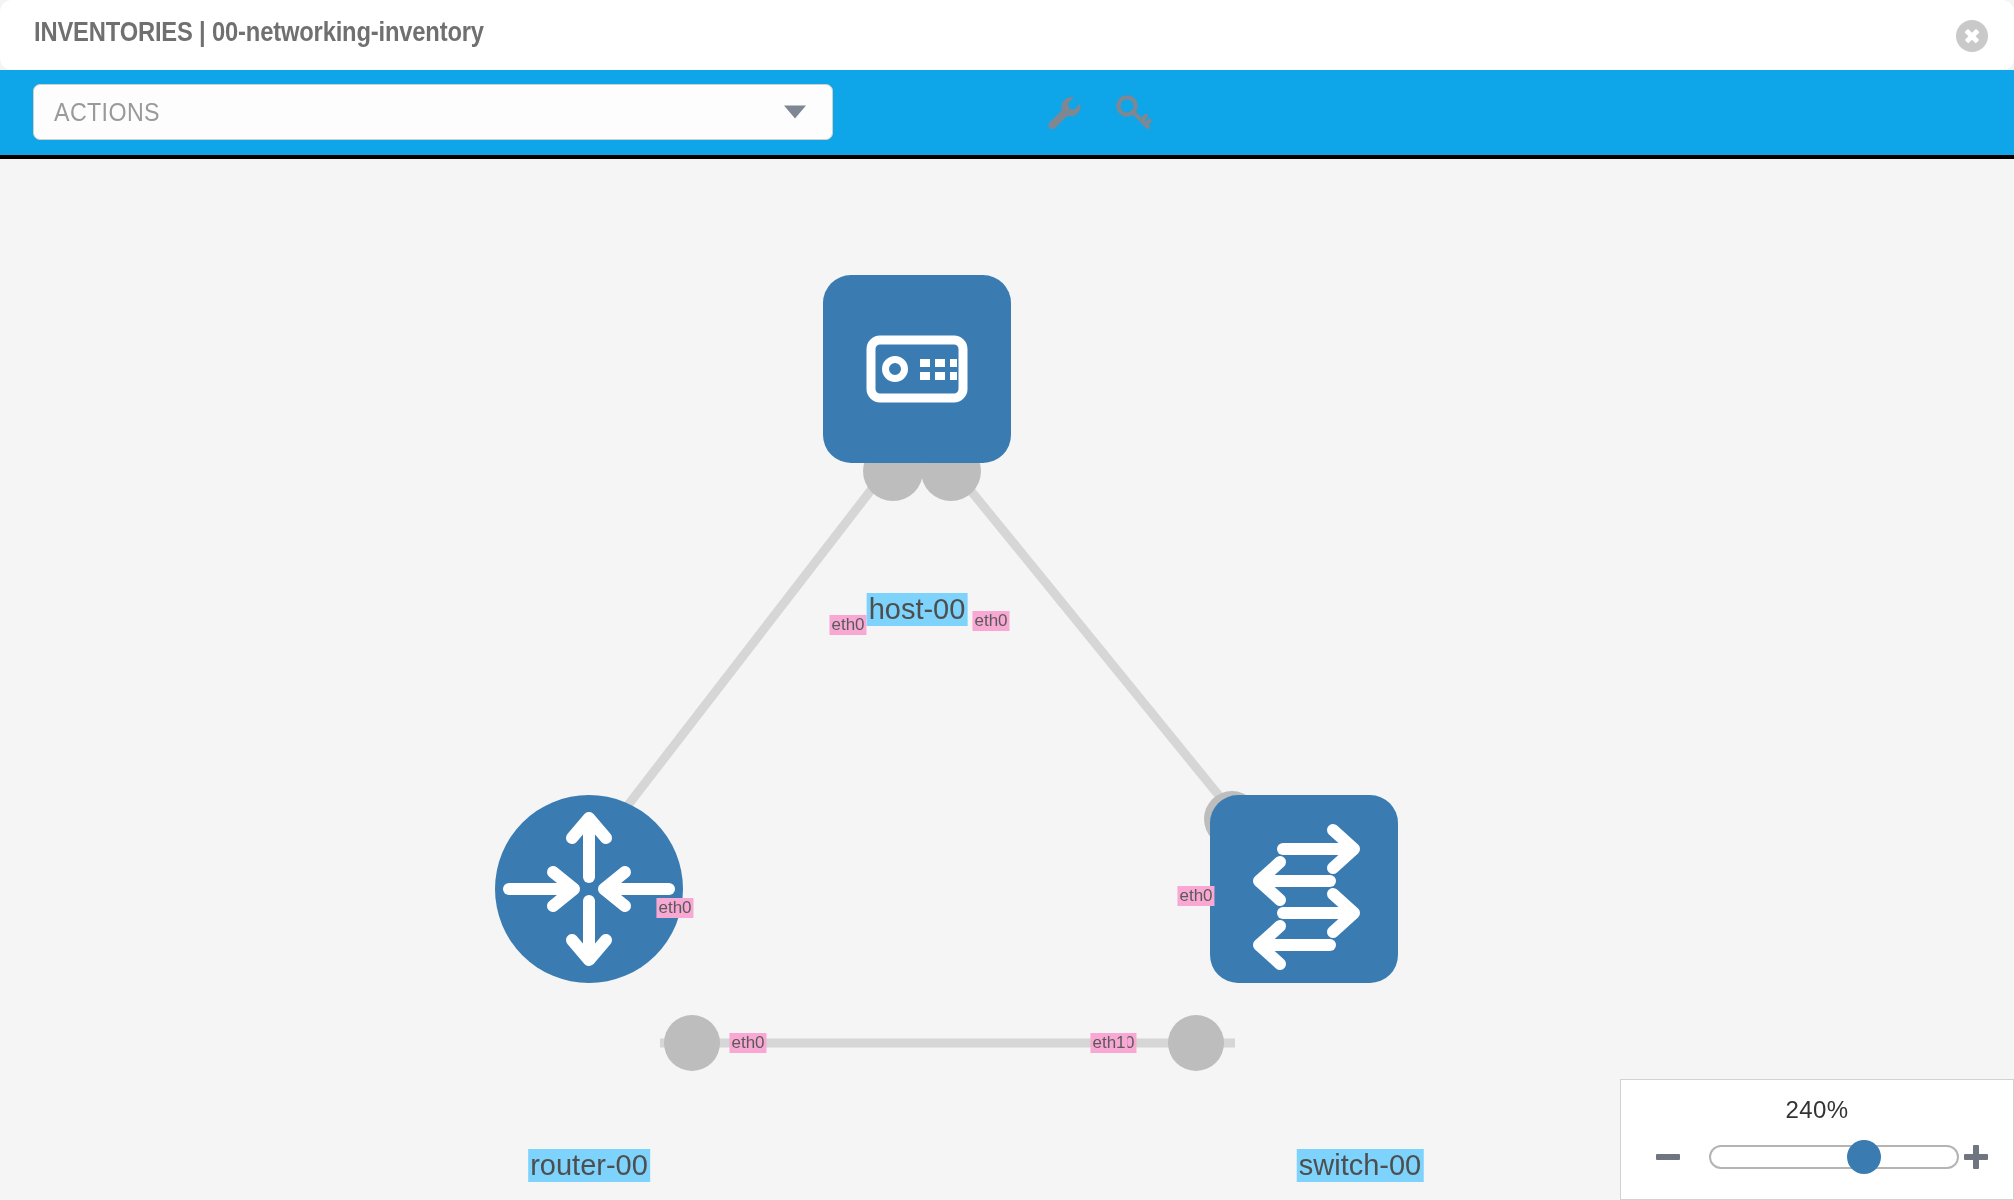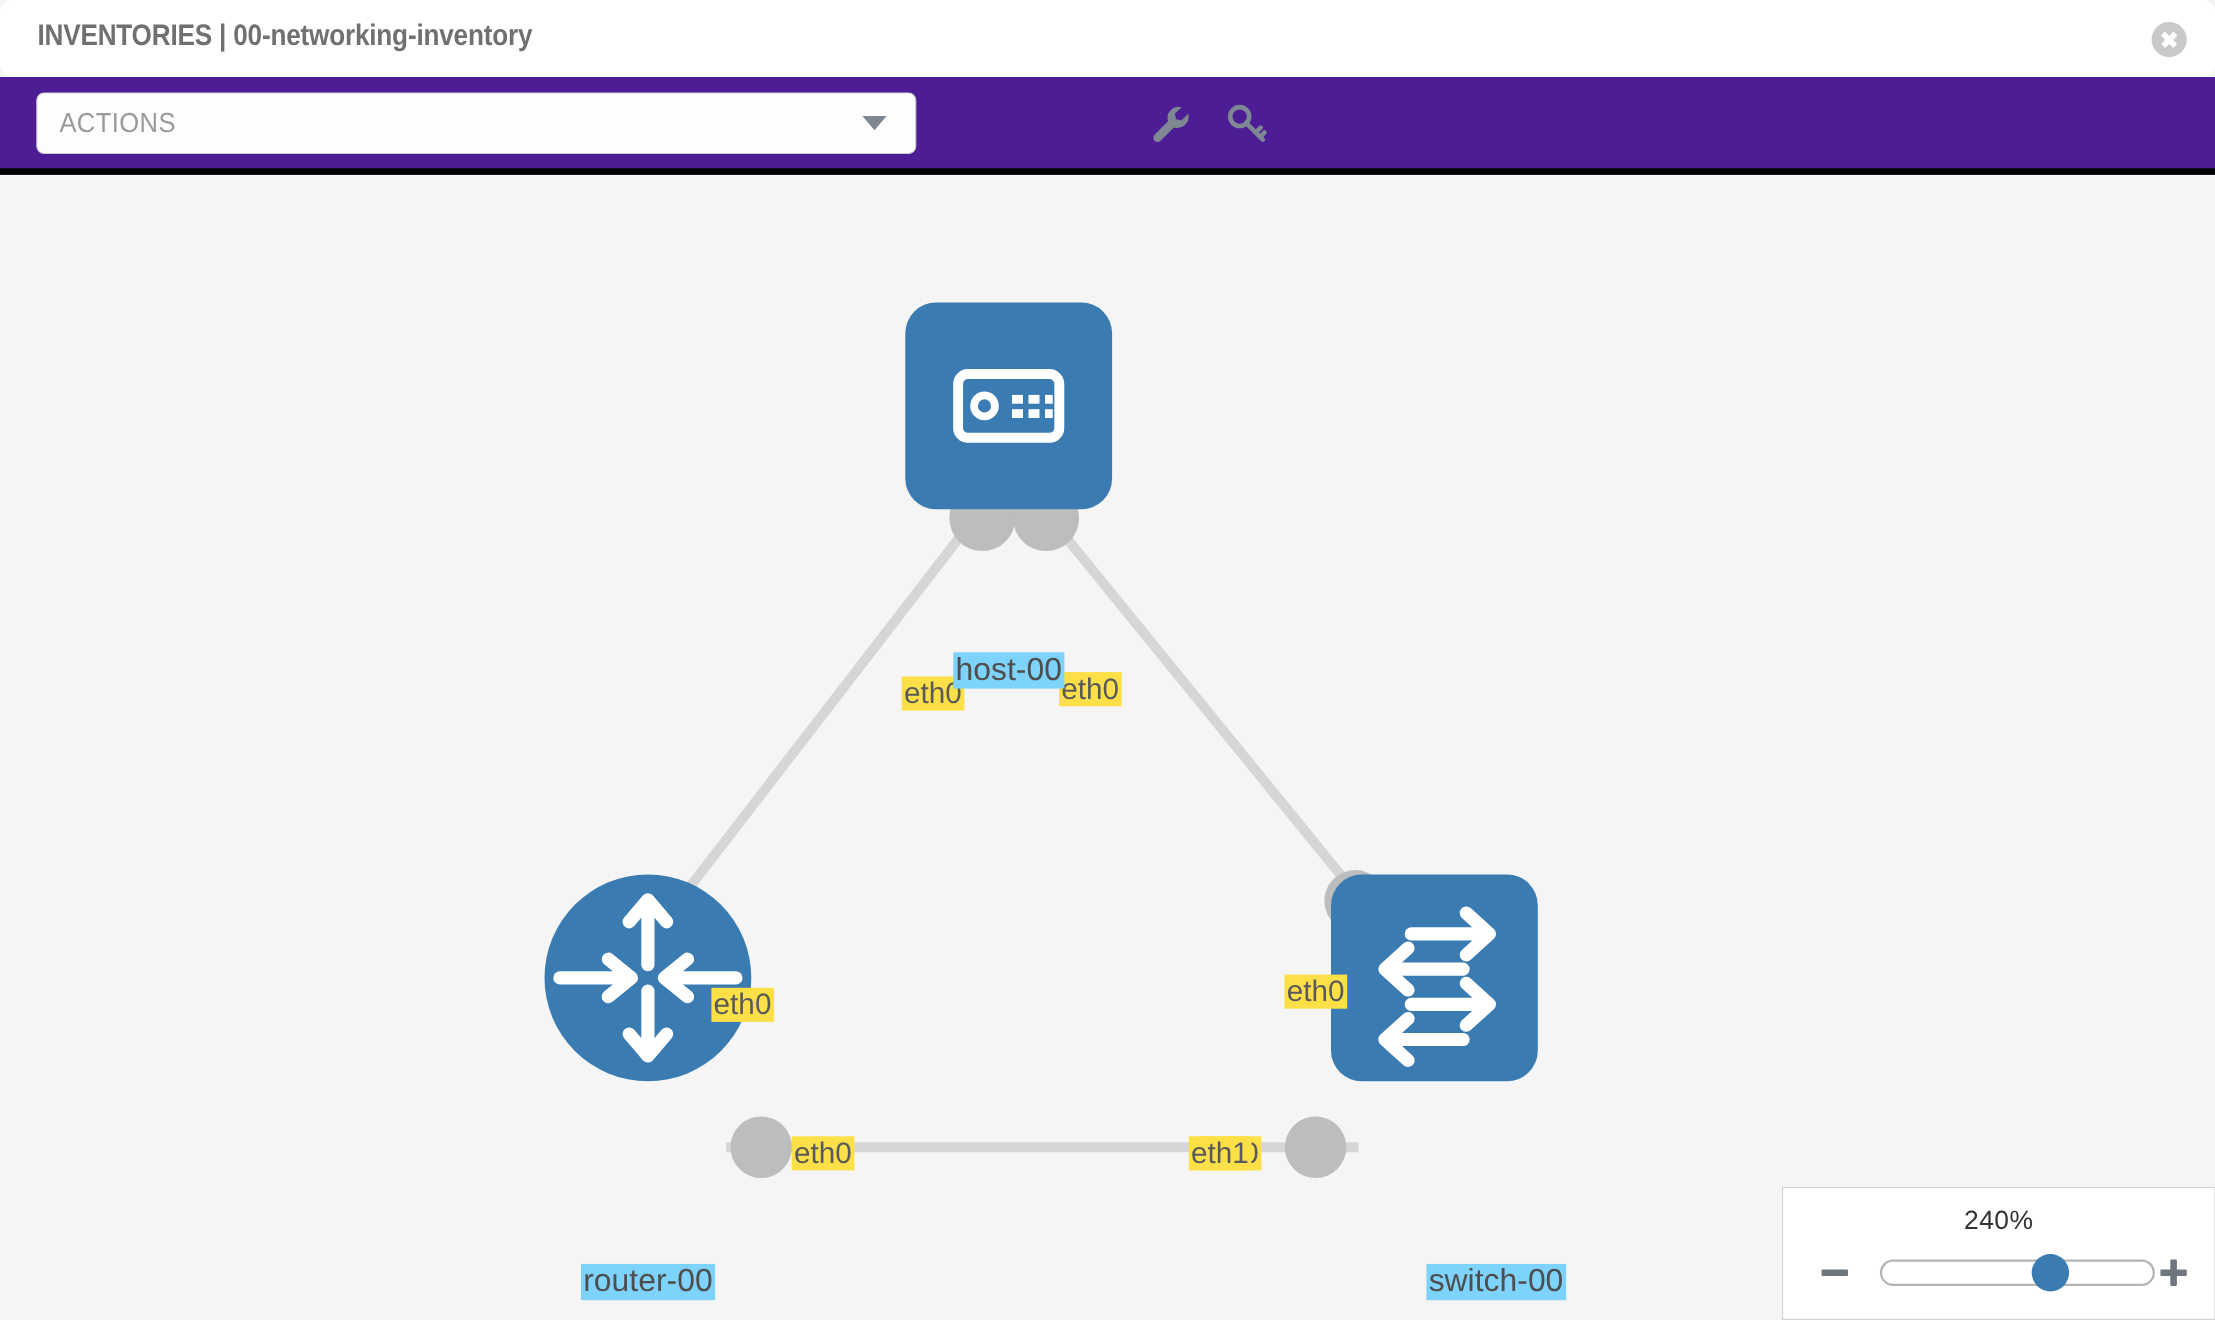--- a/index.html
+++ b/index.html
@@ -64,22 +64,22 @@
   }
   .close-btn::before { transform: translate(-50%,-50%) rotate(45deg); }
   .close-btn::after  { transform: translate(-50%,-50%) rotate(-45deg); }
 
   
   .toolbar {
     position: absolute;
     top: 70px; left: 0;
     width: 2014px;
     height: 89px;
-    background: #4c1d95;
-    border-bottom: 6px solid #000000;
+    background: #0ea5e9;
+    border-bottom: 4px solid #000000;
     box-sizing: border-box;
   }
   .actions-select {
     position: absolute;
     left: 33px;
     top: 14px;
     width: 800px;
     height: 56px;
     background: #fdfdfd;
     border: 1.5px solid #cfcfcf;
@@ -164,23 +164,23 @@
     position: absolute;
     font-size: 29px;
     color: #4e4e4e;
     background: #7dd3fc;
     padding: 0 2px;
     white-space: nowrap;
     transform: translateX(-50%);
   }
   .port-label {
     position: absolute;
-    font-size: 27px;
+    font-size: 17px;
     color: #5a5a5a;
-    background: #fde047;
+    background: #f9a8d4;
     padding: 0 2px;
     white-space: nowrap;
     transform: translateX(-50%);
   }
 
   
   .zoom-panel {
     position: absolute;
     left: 1620px;
     top: 1079px;

